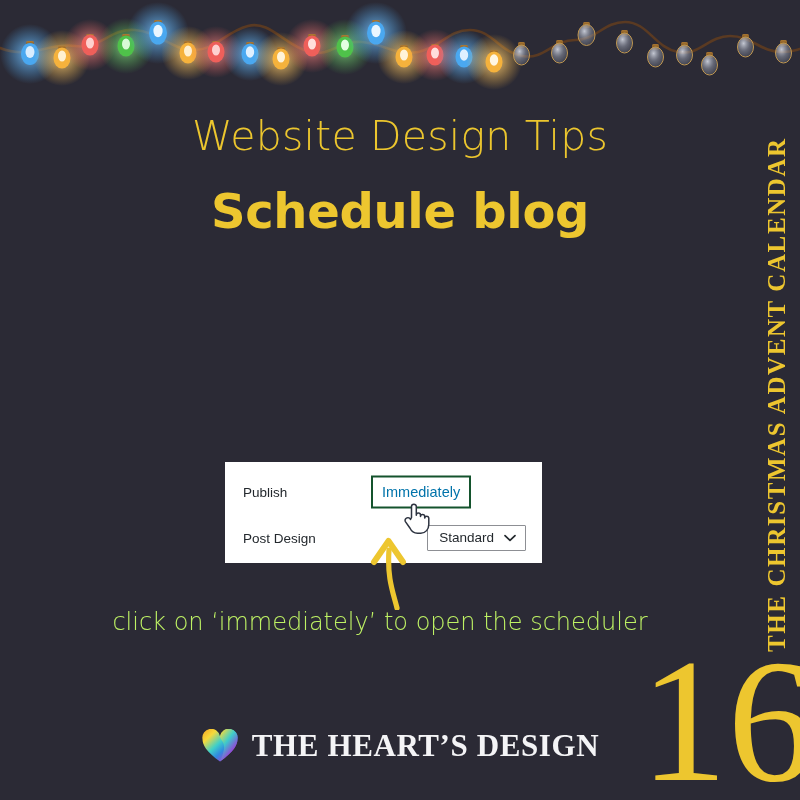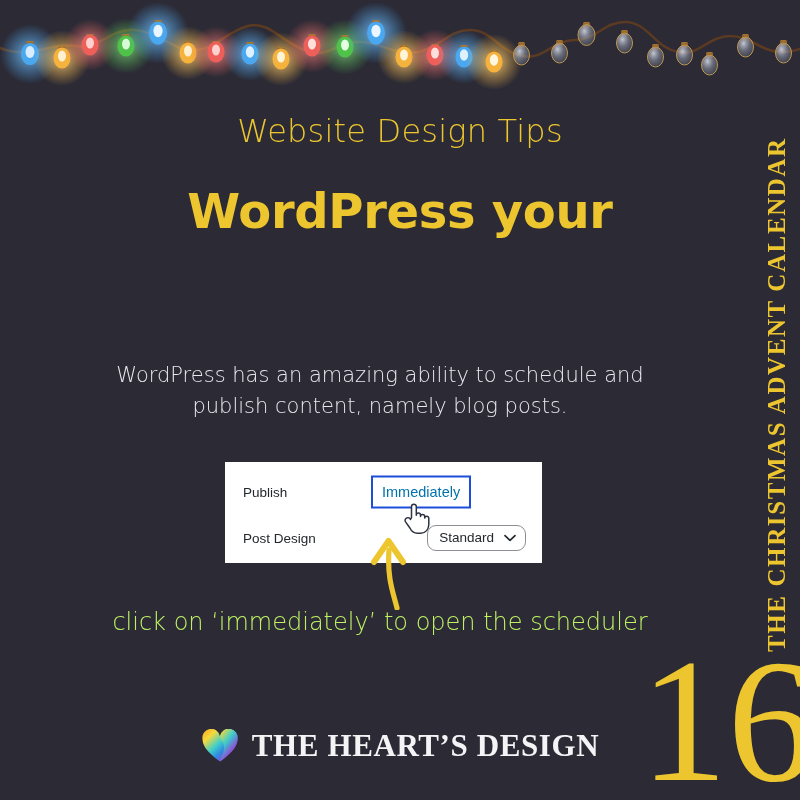--- a/index.html
+++ b/index.html
@@ -27,21 +27,21 @@
   }
   #lights svg { display:block; }
 
   
   .eyebrow {
     position:absolute;
     left:0; top:112px;
     width:800px;
     text-align:center;
     color:#ecc62e;
-    font-size:32px;
+    font-size:41px;
     font-weight:300;
     letter-spacing:0.2px;
     font-family:"DejaVu Sans", sans-serif;
   }
 
   .headline {
     position:absolute;
     left:0; top:182px;
     width:800px;
     text-align:center;
@@ -88,21 +88,21 @@
     color:#23282d;
     font-size:13.5px;
     font-family:"Liberation Sans", sans-serif;
     white-space:nowrap;
   }
 
   .wp-link-box {
     position:absolute;
     left:146px; top:50%;
     transform:translateY(-50%);
-    border:2px solid #1d4ed8;
+    border:2px solid #14532d;
     padding:5px 9px 6px 9px;
     background:#fff;
   }
   .wp-link {
     color:#0073aa;
     font-size:14.5px;
     font-family:"Liberation Sans", sans-serif;
     white-space:nowrap;
     text-decoration:none;
   }
@@ -110,21 +110,21 @@
   .wp-select {
     position:absolute;
     right:16px; top:50%;
     transform:translateY(-50%);
     border:1px solid #8d8f94;
     background:#fff;
     padding:4px 9px 5px 11px;
     display:flex;
     align-items:center;
     gap:10px;
-    border-radius:9px;
+    border-radius:1px;
   }
   .wp-select .sel-val {
     color:#23282d;
     font-size:13.5px;
     font-family:"Liberation Sans", sans-serif;
     white-space:nowrap;
   }
   .chev { display:block; }
 
   
@@ -381,27 +381,23 @@
           <rect x="780" y="40" width="7" height="6" rx="1.5" fill="url(#capG)"></rect>
           <ellipse cx="783.5" cy="53" rx="8" ry="10" fill="url(#glassG)" stroke="#c79c52" stroke-width="1"></ellipse>
         </g>
       </g>
     </svg>
   </div>
 
   <div class="eyebrow">Website Design Tips</div>
 
   <div class="headline">
-    <div>WordPress your</div>
-  </div>
-
-  <div class="bodycopy">
-    <div>WordPress has an amazing ability to schedule and</div>
-    <div>publish content, namely blog posts.</div>
-  </div>
+    <div>Schedule blog</div>
+  </div>
+
 
   <div id="wp-panel">
 
     <div class="wp-row r1">
       <span class="wp-label">Publish</span>
       <span class="wp-link-box">
         <span class="wp-link">Immediately</span>
       </span>
     </div>
 

